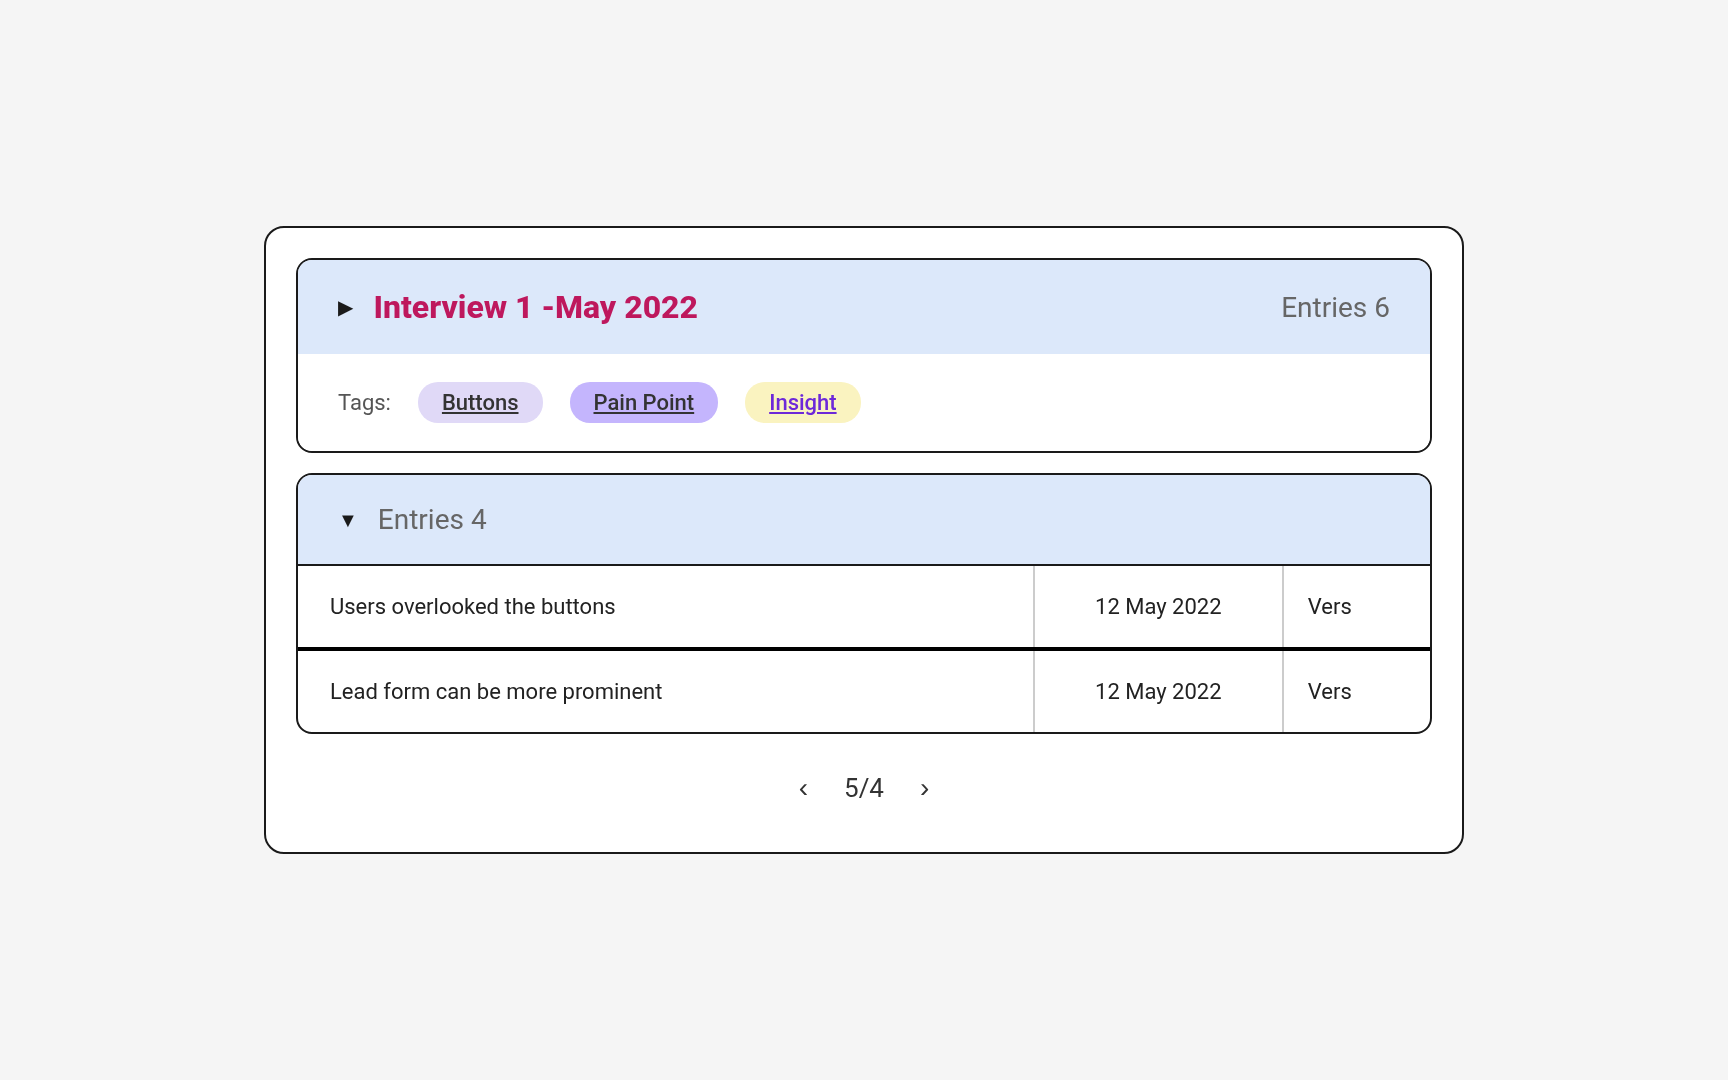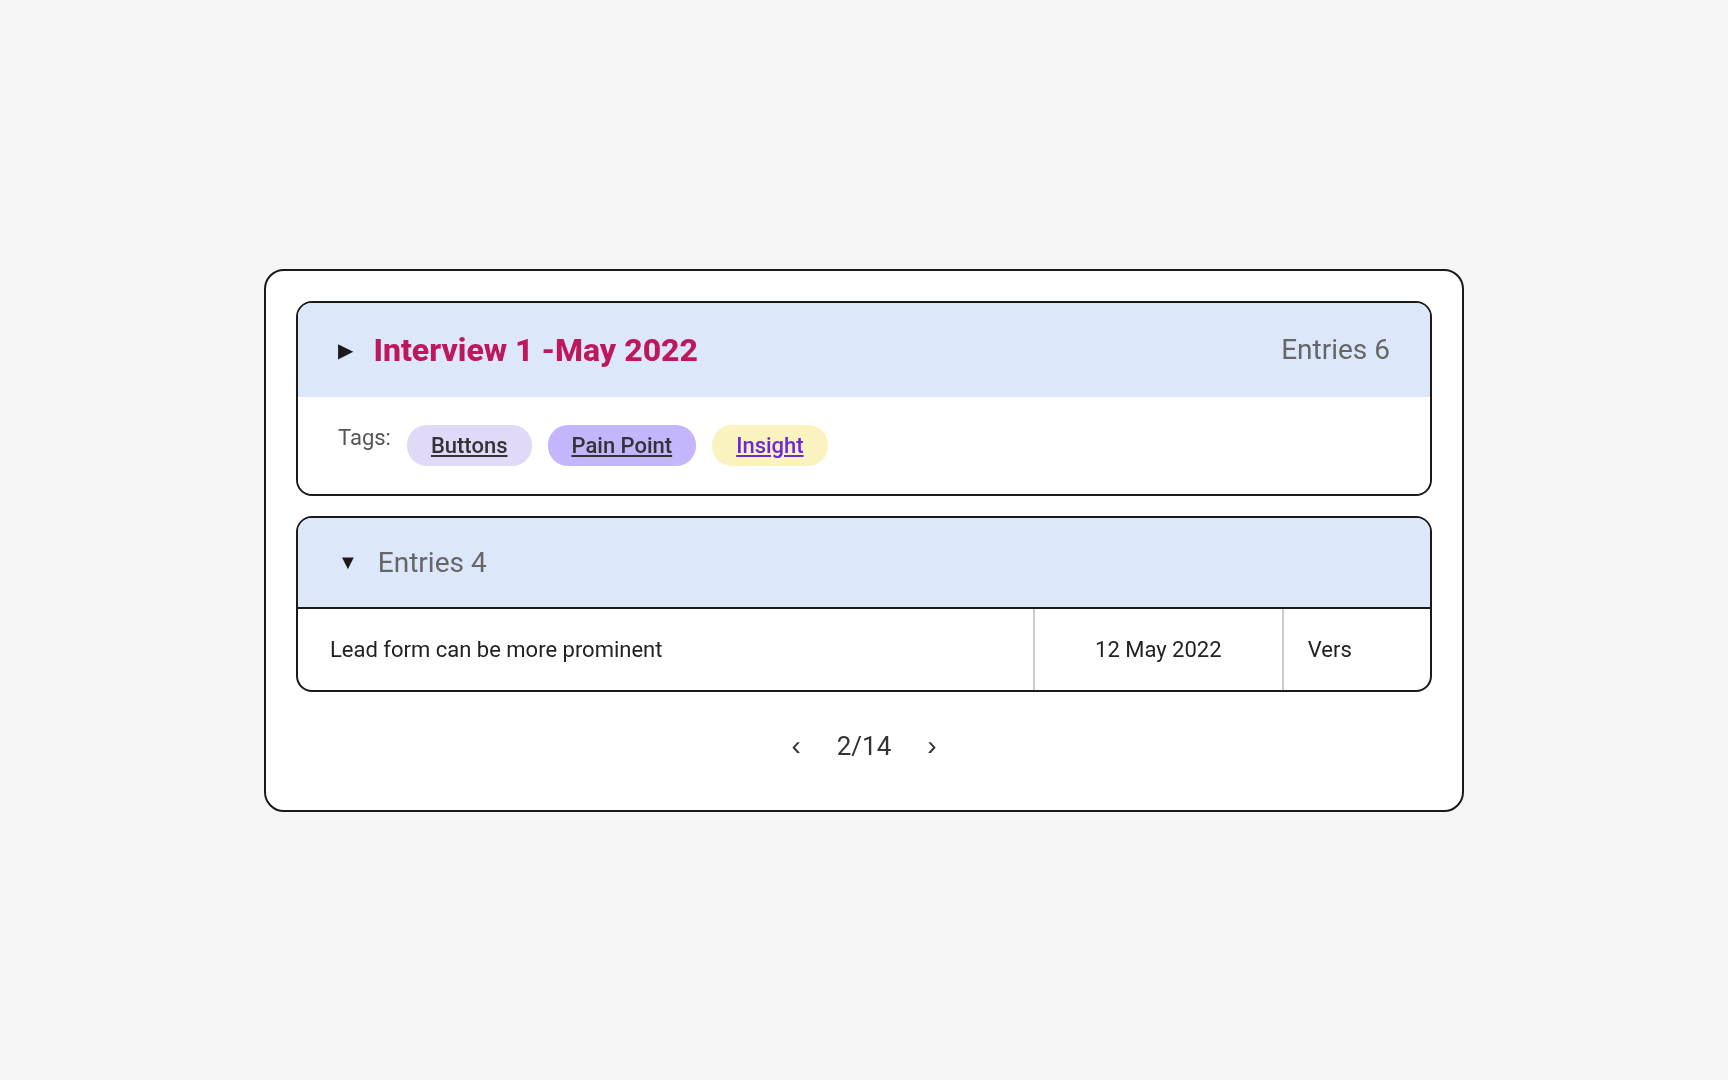--- a/index.html
+++ b/index.html
@@ -67,21 +67,22 @@
       font-size: 28px;
       font-weight: 400;
       color: #666666;
     }
 
     
     .tags-section {
       background: #ffffff;
       padding: 28px 40px;
       display: flex;
-      gap: 16px;
+      align-items: center;
+      gap: 27px;
       border-bottom-left-radius: 14px;
       border-bottom-right-radius: 14px;
     }
 
     .tags-label {
       font-size: 22px;
       color: #555555;
       font-weight: 400;
     }
 
@@ -113,21 +114,21 @@
       border-bottom: 2.5px solid #1a1a1a;
     }
 
     
     .entries-table {
       width: 100%;
       border-collapse: collapse;
     }
 
     .entries-table tr {
-      border-top: 2px solid #000000;
+      border-top: 4px solid #000000;
     }
 
     .entries-table tr:first-child {
       border-top: none;
     }
 
     .entries-table td {
       padding: 28px 32px;
       font-size: 22px;
       color: #222222;
@@ -196,27 +197,32 @@
   </div>
 
   <div class="interview-card interview-card-expanded">
     <div class="interview-header">
       <span class="arrow-icon">▼</span>
       <span class="entries-label">Entries 4</span>
     </div>
     <table class="entries-table">
       <tbody>
         <tr>
+          <td class="col-text">Users overlooked the buttons</td>
+          <td class="col-date">12 May 2022</td>
+          <td class="col-vers">Vers</td>
+        </tr>
+        <tr>
           <td class="col-text">Lead form can be more prominent</td>
           <td class="col-date">12 May 2022</td>
           <td class="col-vers">Vers</td>
         </tr>
       </tbody>
     </table>
   </div>
 
   <div class="pagination">
     <button class="pagination-btn">‹</button>
-    <span class="pagination-text">2/14</span>
+    <span class="pagination-text">5/4</span>
     <button class="pagination-btn">›</button>
   </div>
 
 </div>
 
 </body></html>

